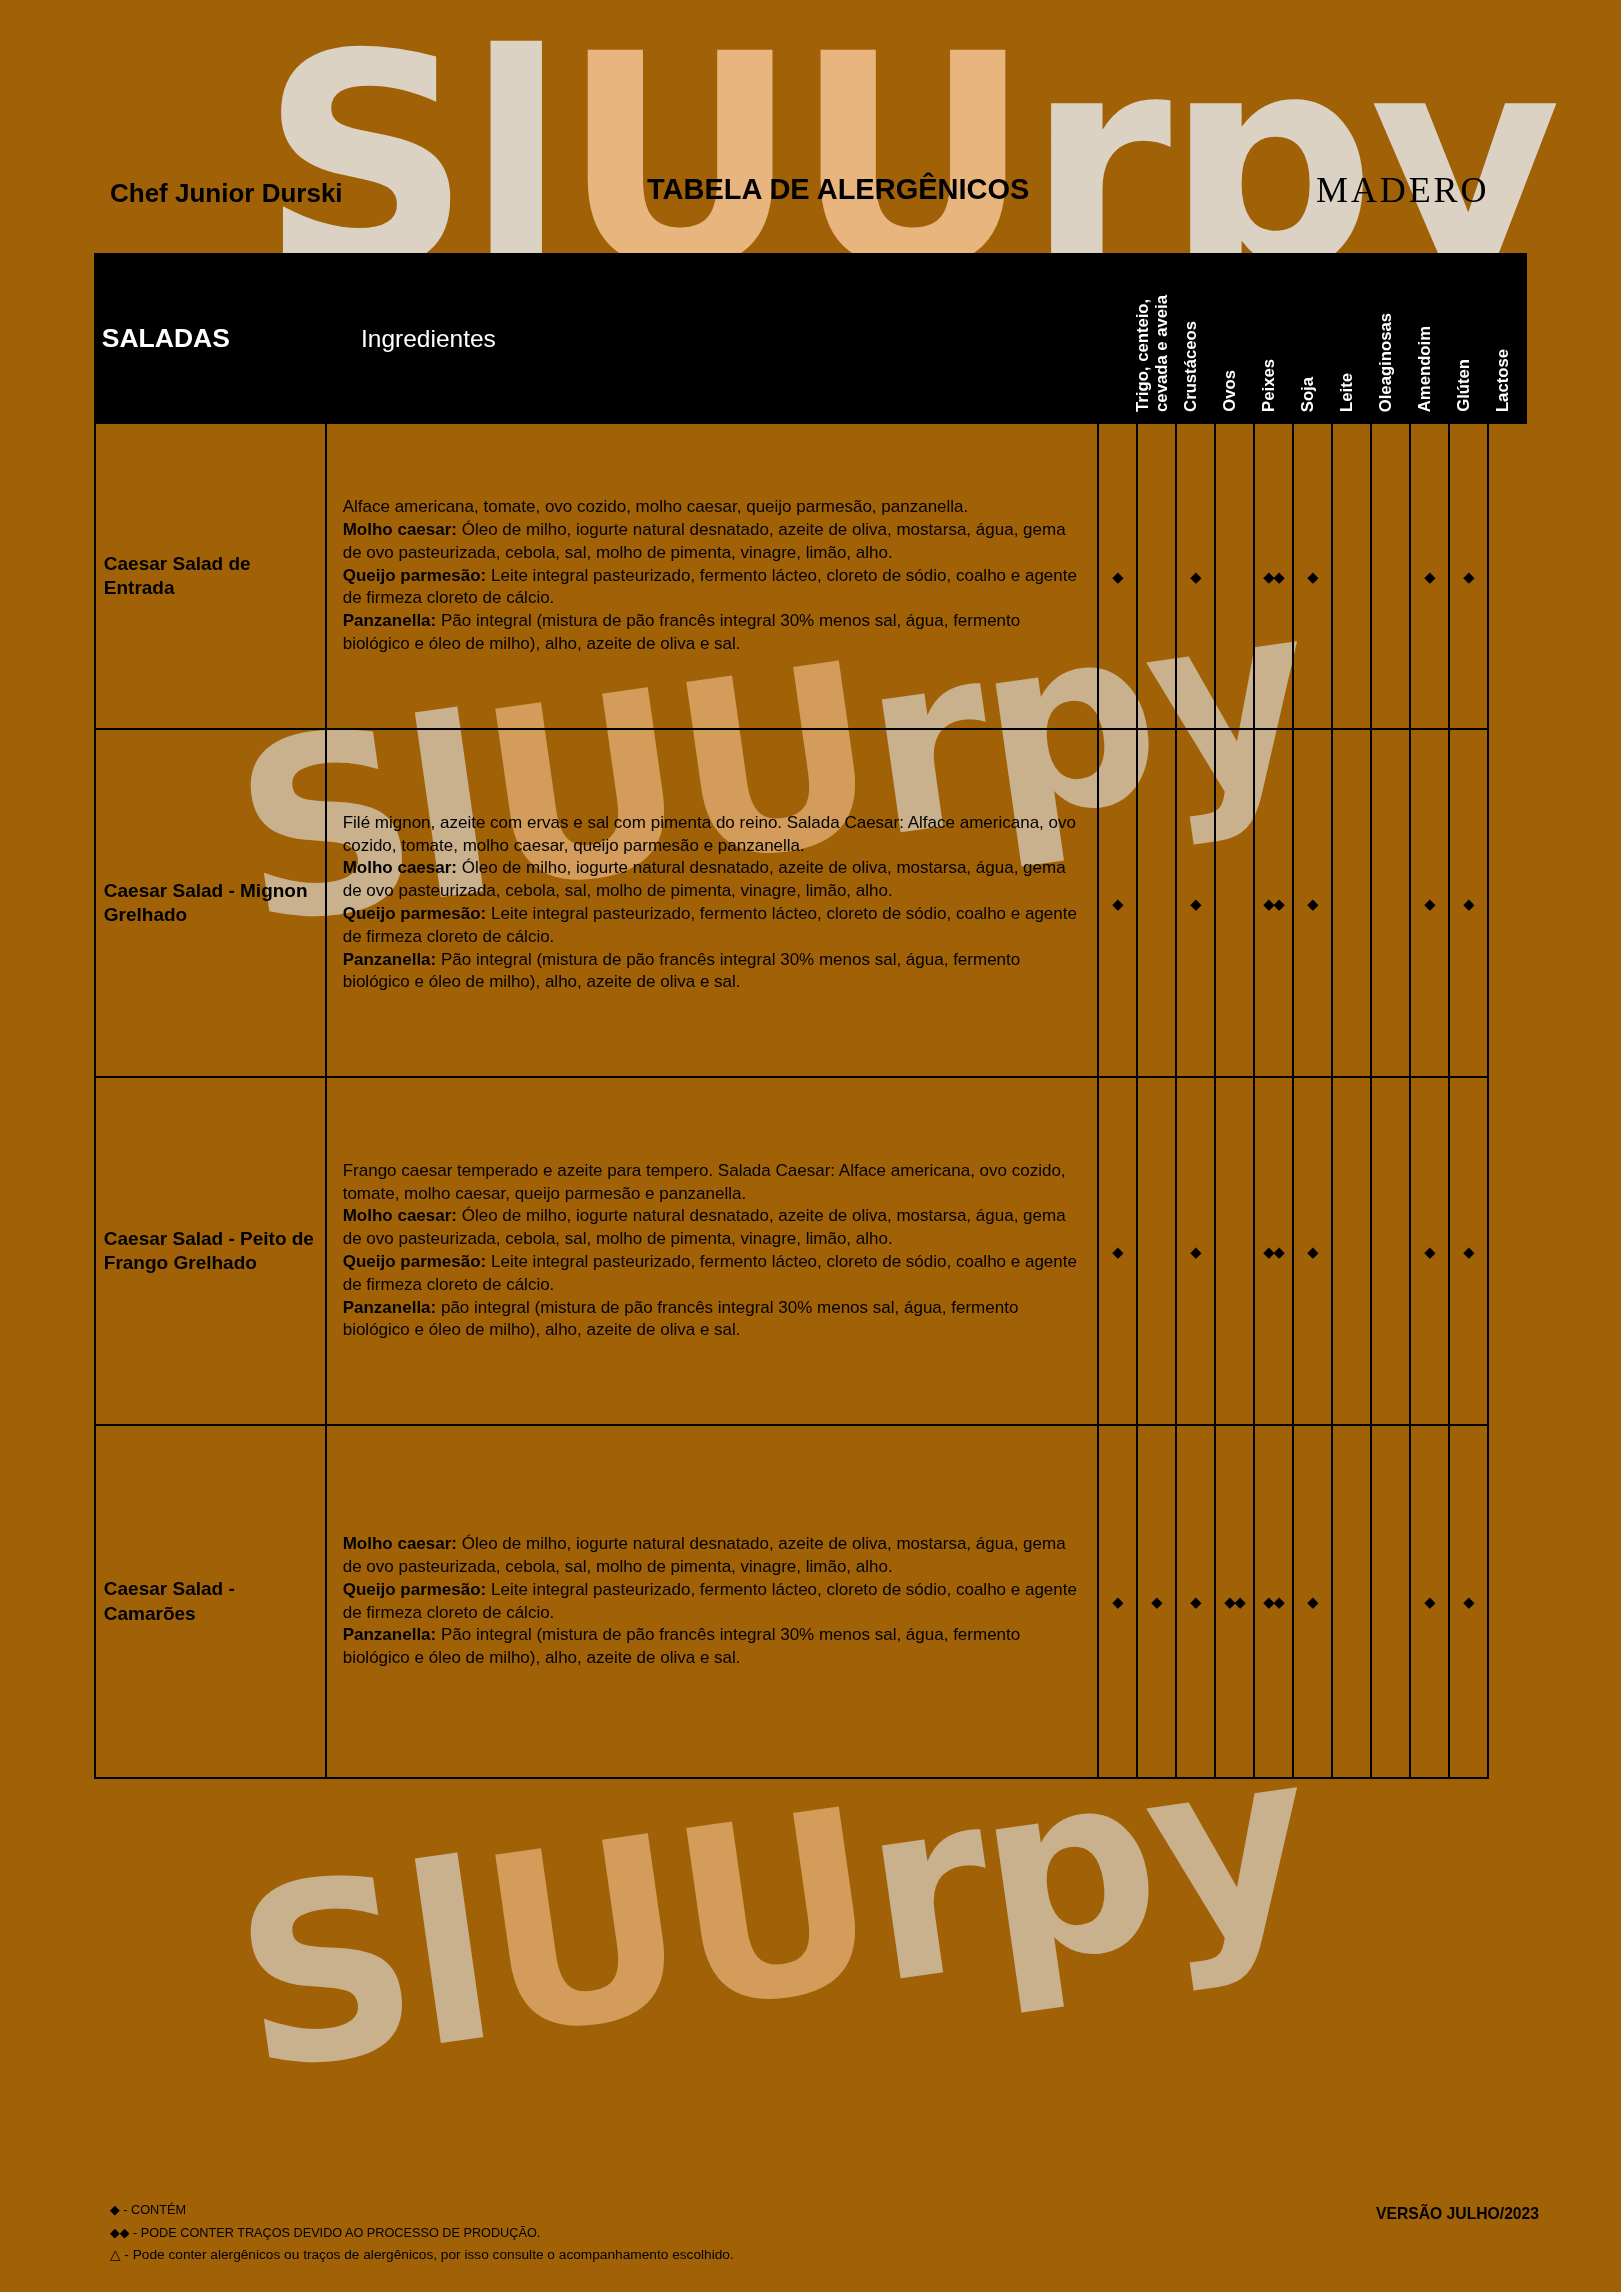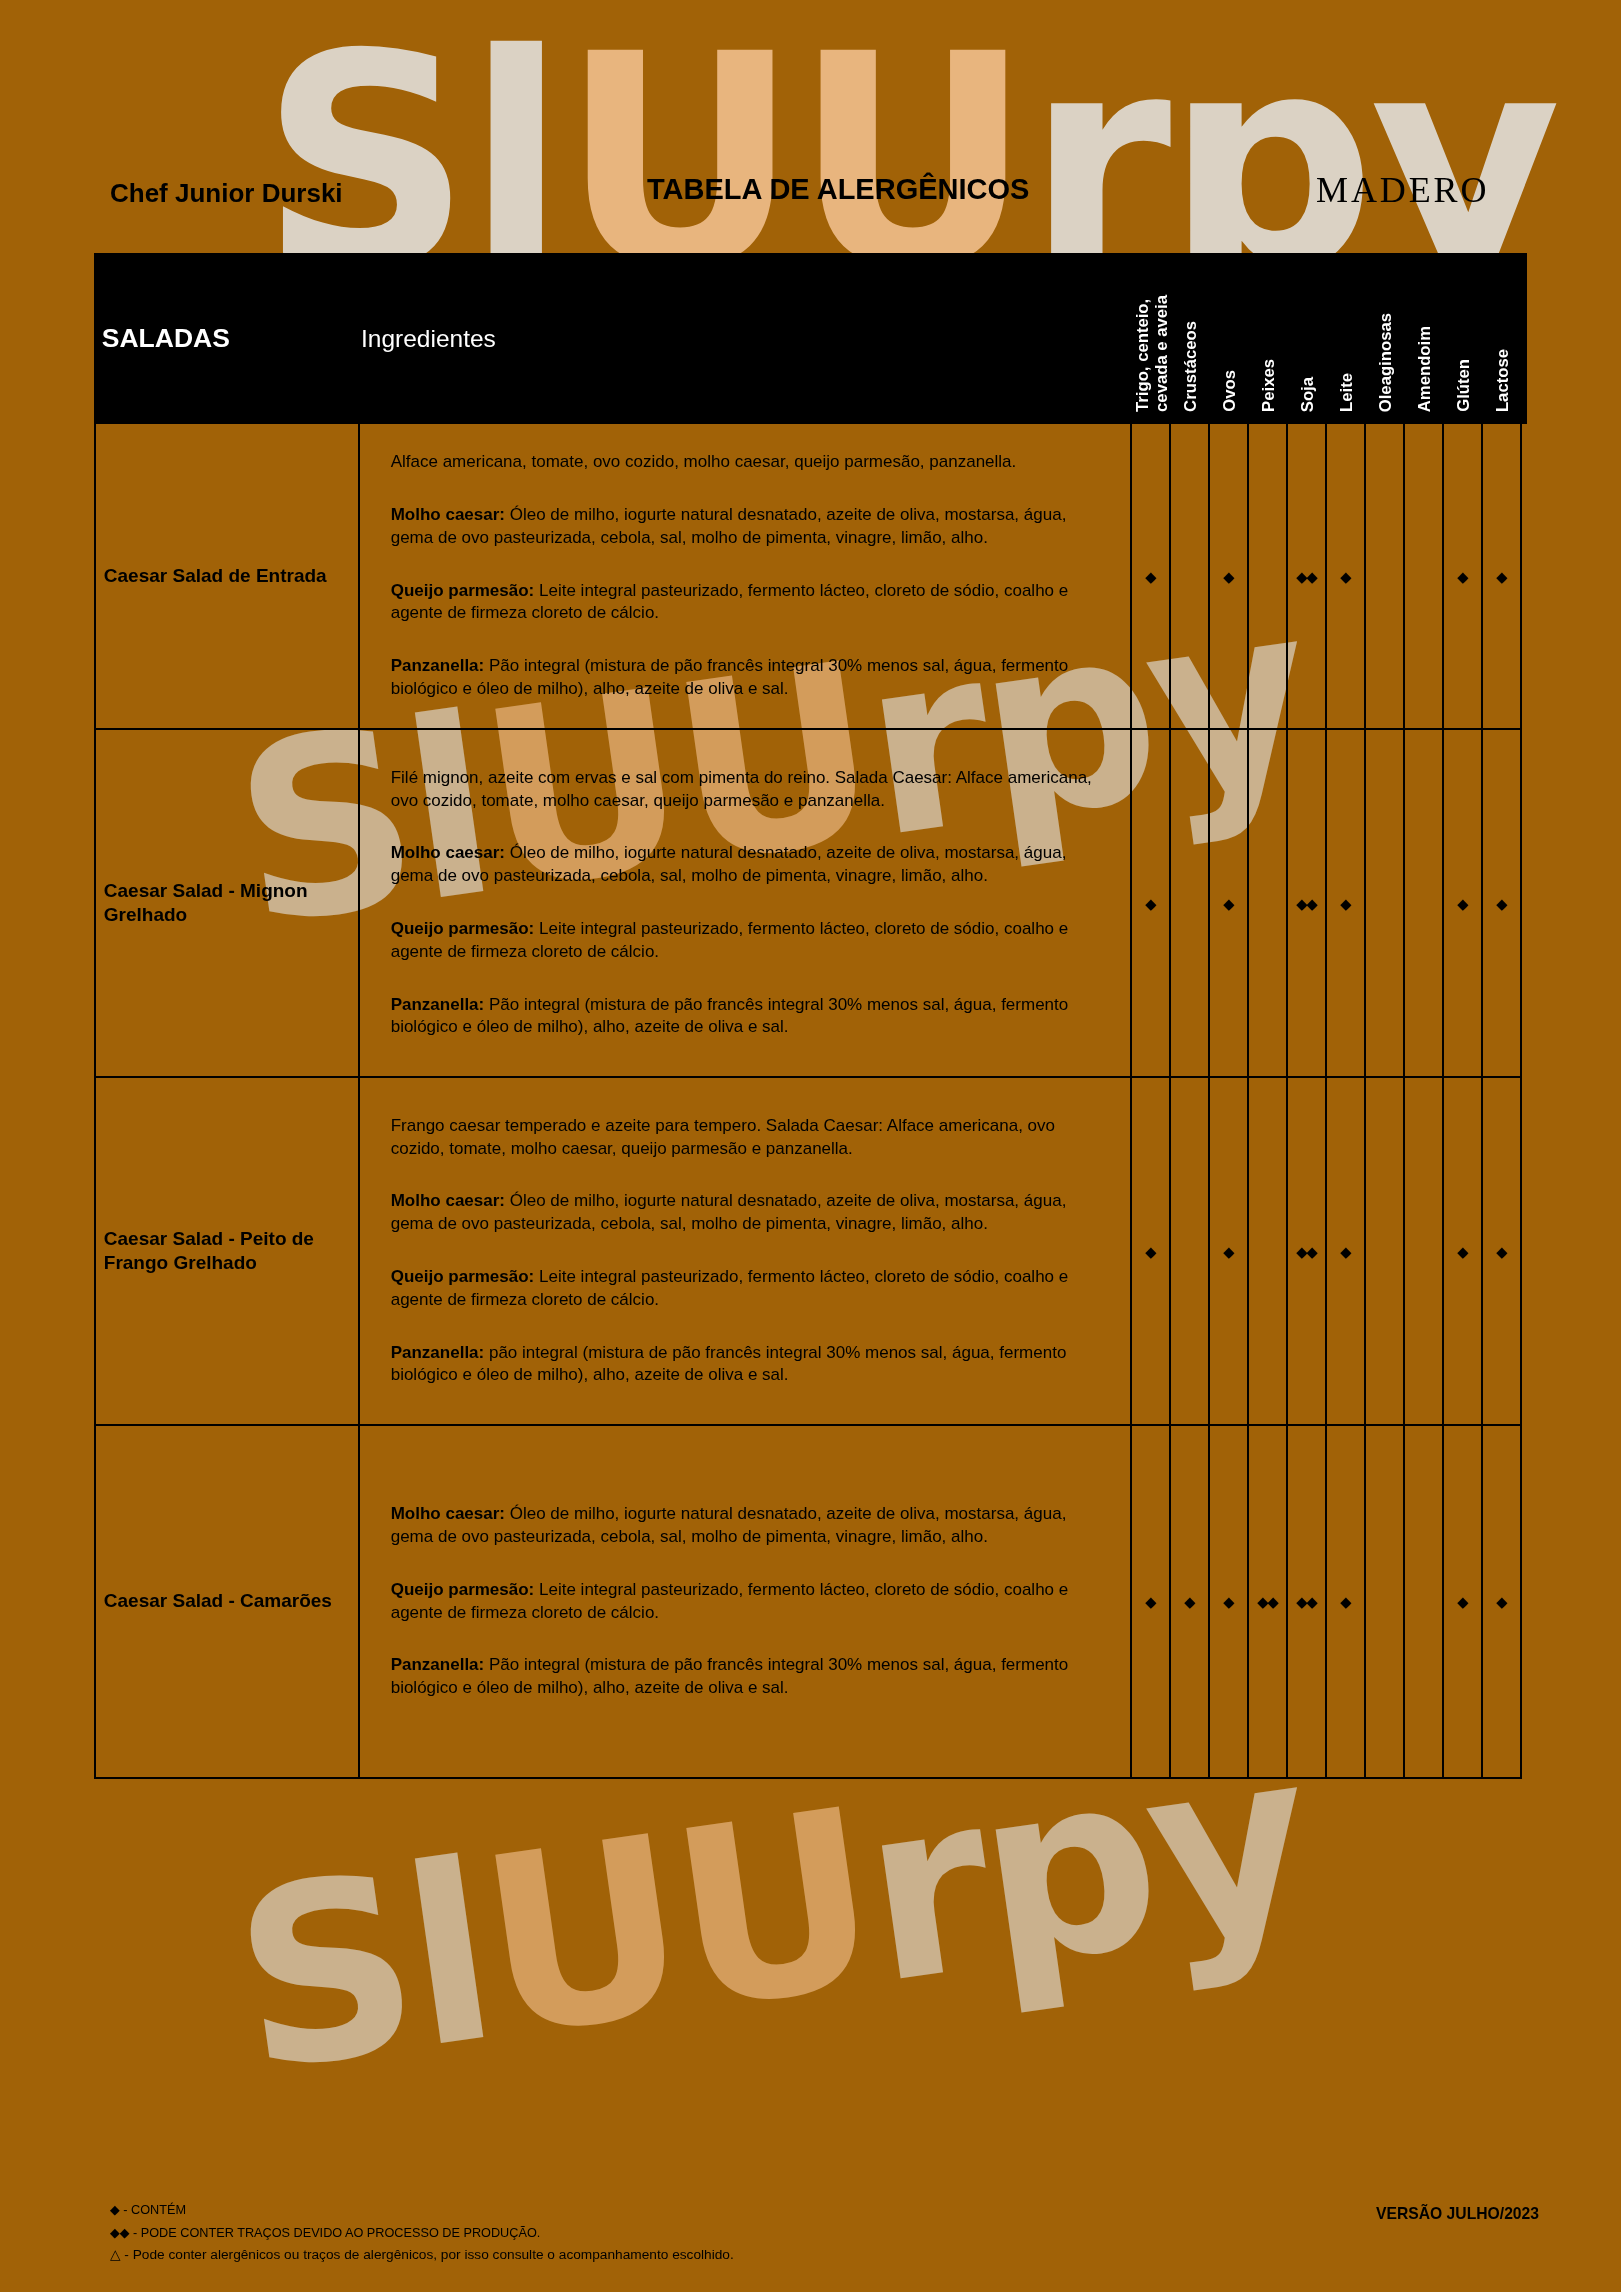--- a/index.html
+++ b/index.html
@@ -27,25 +27,25 @@
   .acell-h{width:39px;display:flex;justify-content:center;align-items:flex-end;padding-bottom:11.8px;box-sizing:border-box;}
   .acell-h span{writing-mode:vertical-rl;transform:rotate(180deg);font-weight:bold;font-size:16.7px;
                 line-height:1.12;white-space:pre-line;}
   .tbody{border-left:2px solid #000;}
   .trow{display:flex;}
   .trow:nth-child(1){min-height:306px;}
   .trow:nth-child(2){min-height:348px;}
   .trow:nth-child(3){min-height:348px;}
   .trow:nth-child(4){min-height:353px;}
   .cell{border-right:2px solid #000;border-bottom:2px solid #000;box-sizing:border-box;background:transparent;}
-  .name-cell{width:264px;display:flex;align-items:center;padding:7.8px 5.9px 7.8px 7.8px;
+  .name-cell{width:231px;display:flex;align-items:center;padding:7.8px 5.9px 7.8px 7.8px;
              font-weight:bold;font-size:19px;line-height:1.28;}
   .ing-cell{width:772px;display:flex;flex-direction:column;justify-content:center;
             padding:9.8px 15.7px;font-size:17px;line-height:1.34;}
-  .ing-cell p{margin:15px;}
+  .ing-cell p{margin:0;}
   .mark-cell{width:39px;display:flex;align-items:center;justify-content:center;
              font-size:14.7px;letter-spacing:-1px;}
   
   .legend{position:absolute;left:110px;top:2170px;z-index:2;margin-top:29px;}
   .legend-line{font-size:12.7px;line-height:22.5px;}
   .legend-line:nth-child(3){font-size:13.7px;}
   .version{position:absolute;left:1376px;top:2205px;font-size:15.7px;font-weight:bold;z-index:2;}
 </style>
 </head>
 <body>

